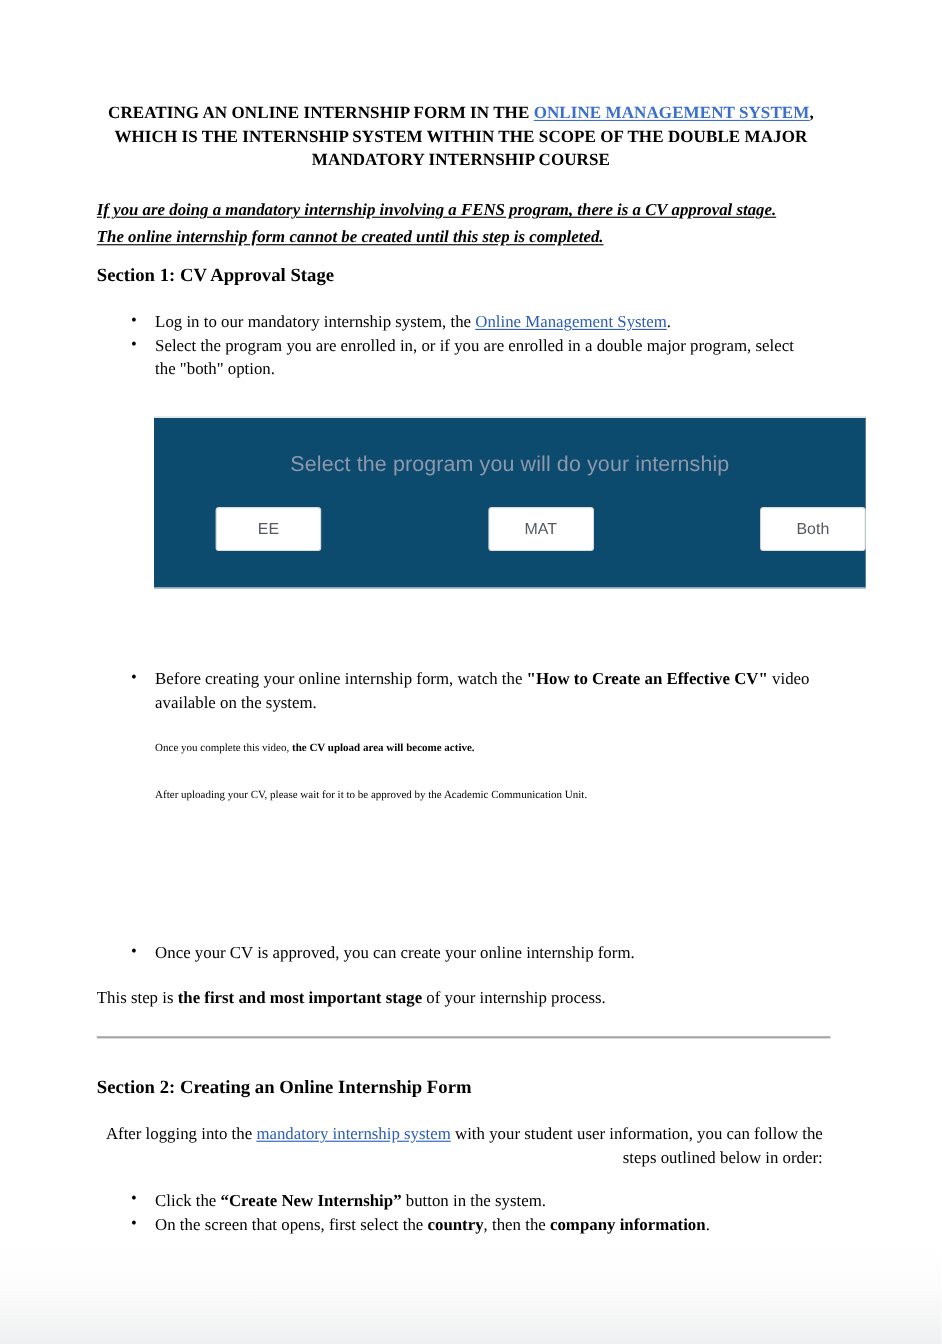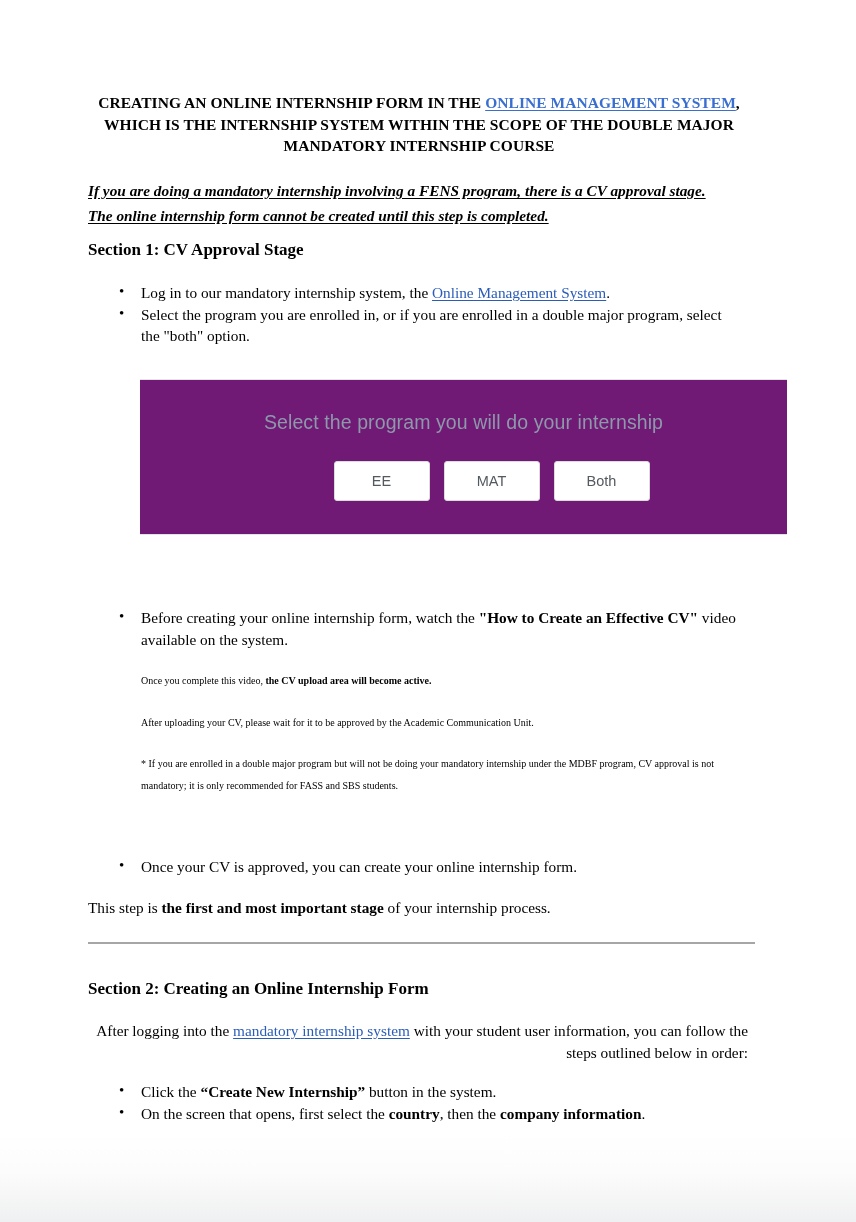--- a/index.html
+++ b/index.html
@@ -136,21 +136,21 @@
     border-top: 2px solid #a6a6a6;
     margin: 0;
   }
 
   
   .shot {
     position: absolute;
     left: 52px;
     top: 287px;
     width: 647px;
-    background: #701a75;
+    background: #0c4a6e;
   }
   .shot-divider {
     width: 100%;
     height: 1px;
     background: #e2e4e6;
   }
   .shot-body {
     padding: 29px 0 33px 0;
     text-align: center;
   }
@@ -158,21 +158,21 @@
     font-family: "Liberation Sans", "DejaVu Sans", sans-serif;
     font-size: 19.5px;
     color: #8d98ab;
     letter-spacing: 0.1px;
     line-height: 26px;
     margin: 0 0 26px 0;
     font-weight: normal;
   }
   .shot-buttons {
     display: flex;
-    justify-content: center;
+    justify-content: space-between;
     padding-left: 56px;
     gap: 14px;
   }
   .shot-btn {
     width: 96px;
     height: 40px;
     background: #ffffff;
     border: 1px solid #dcdcdc;
     border-radius: 3px;
     font-family: "Liberation Sans", "DejaVu Sans", sans-serif;
@@ -224,21 +224,20 @@
           <button class="shot-btn">Both</button>
         </div>
       </div>
       <div class="shot-divider"></div>
     </div>
 
     <ul class="bul" id="list-video">
       <li><span>Before creating your online internship form, watch the </span><b>"How to Create an Effective CV"</b><span> video available on the system.</span></li>
       <p class="sub-para gap-top"><span>Once you complete this video, </span><b>the CV upload area will become active.</b></p>
       <p class="sub-para gap-top">After uploading your CV, please wait for it to be approved by the Academic Communication Unit.</p>
-      <p class="sub-para gap-top">* If you are enrolled in a double major program but will not be doing your mandatory internship under the MDBF program, CV approval is not mandatory; it is only recommended for FASS and SBS students.</p>
     </ul>
 
     <ul class="bul" id="list-cvdone">
       <li>Once your CV is approved, you can create your online internship form.</li>
     </ul>
 
     <p class="para" id="para-firststage"><span>This step is </span><b>the first and most important stage</b><span> of your internship process.</span></p>
 
     <hr class="rule">
 

